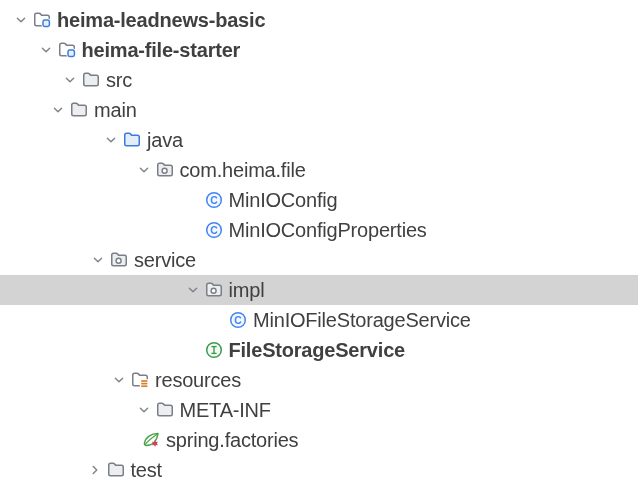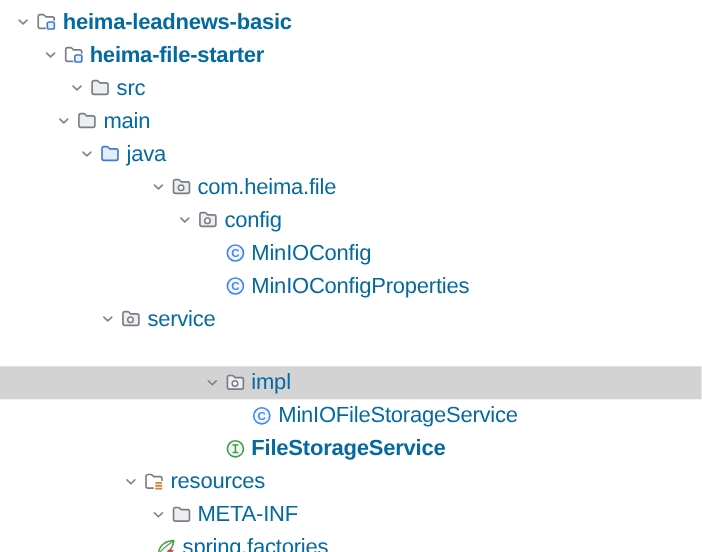--- a/index.html
+++ b/index.html
@@ -28,21 +28,21 @@
     flex:0 0 22px;
   }
   .icon{
     width:20px;height:20px;
     display:inline-flex;align-items:center;justify-content:center;
     flex:0 0 20px;
   }
   .label{
     font-size:20px;
     line-height:30px;
-    color:#0369a1;
+    color:#404040;
     padding-left:5px;
     letter-spacing:-0.2px;
   }
   .row.bold .label{font-weight:700;}
   svg{display:block;}
 </style>
 </head>
 <body>
 
 <div id="stage">
@@ -96,21 +96,21 @@
             <path d="M5.5 7.8 L10 12.2 L14.5 7.8" fill="none" stroke="#7F838C" stroke-width="1.8" stroke-linecap="round" stroke-linejoin="round"></path>
           </svg>
         </span>
     <span class="icon">
           <svg width="20" height="20" viewBox="0 0 20 20" xmlns="http://www.w3.org/2000/svg">
             <path d="M2.75 14V5.1c0-.95.8-1.75 1.75-1.75h2.55c.5 0 .95.2 1.3.55L9.8 5.35h5.7c.95 0 1.75.8 1.75 1.75V14c0 .95-.8 1.75-1.75 1.75h-11C3.55 15.75 2.75 14.95 2.75 14z" fill="#EDEEF0" stroke="#797E87" stroke-width="1.5" stroke-linejoin="round"></path>
           </svg>
         </span>
     <span class="label">main</span>
   </div>
-      <div class="row" style="padding-left: 68px;">
+      <div class="row" style="padding-left: 100px;">
     <span class="chev">
           <svg width="16" height="16" viewBox="0 0 20 20">
             <path d="M5.5 7.8 L10 12.2 L14.5 7.8" fill="none" stroke="#7F838C" stroke-width="1.8" stroke-linecap="round" stroke-linejoin="round"></path>
           </svg>
         </span>
     <span class="icon">
           <svg width="20" height="20" viewBox="0 0 20 20" xmlns="http://www.w3.org/2000/svg">
             <path d="M2.75 14V5.1c0-.95.8-1.75 1.75-1.75h2.55c.5 0 .95.2 1.3.55L9.8 5.35h5.7c.95 0 1.75.8 1.75 1.75V14c0 .95-.8 1.75-1.75 1.75h-11C3.55 15.75 2.75 14.95 2.75 14z" fill="#E4EDFB" stroke="#3E7BD9" stroke-width="1.5" stroke-linejoin="round"></path>
           </svg>
         </span>
@@ -122,34 +122,20 @@
             <path d="M5.5 7.8 L10 12.2 L14.5 7.8" fill="none" stroke="#7F838C" stroke-width="1.8" stroke-linecap="round" stroke-linejoin="round"></path>
           </svg>
         </span>
     <span class="icon">
           <svg width="20" height="20" viewBox="0 0 20 20" xmlns="http://www.w3.org/2000/svg">
             <path d="M2.75 14V5.1c0-.95.8-1.75 1.75-1.75h2.55c.5 0 .95.2 1.3.55L9.8 5.35h5.7c.95 0 1.75.8 1.75 1.75V14c0 .95-.8 1.75-1.75 1.75h-11C3.55 15.75 2.75 14.95 2.75 14z" fill="#EDEEF0" stroke="#797E87" stroke-width="1.5" stroke-linejoin="round"></path>
             <circle cx="9.6" cy="10.7" r="2.5" fill="#FFFFFF" stroke="#797E87" stroke-width="1.4"></circle>
           </svg>
         </span>
     <span class="label">com.heima.file</span>
-  </div>
-      <div class="row" style="padding-left: 157px;">
-    <span class="chev">
-          <svg width="16" height="16" viewBox="0 0 20 20">
-            <path d="M5.5 7.8 L10 12.2 L14.5 7.8" fill="none" stroke="#7F838C" stroke-width="1.8" stroke-linecap="round" stroke-linejoin="round"></path>
-          </svg>
-        </span>
-    <span class="icon">
-          <svg width="20" height="20" viewBox="0 0 20 20" xmlns="http://www.w3.org/2000/svg">
-            <path d="M2.75 14V5.1c0-.95.8-1.75 1.75-1.75h2.55c.5 0 .95.2 1.3.55L9.8 5.35h5.7c.95 0 1.75.8 1.75 1.75V14c0 .95-.8 1.75-1.75 1.75h-11C3.55 15.75 2.75 14.95 2.75 14z" fill="#EDEEF0" stroke="#797E87" stroke-width="1.5" stroke-linejoin="round"></path>
-            <circle cx="9.6" cy="10.7" r="2.5" fill="#FFFFFF" stroke="#797E87" stroke-width="1.4"></circle>
-          </svg>
-        </span>
-    <span class="label">config</span>
   </div>
       <div class="row" style="padding-left: 181.5px;">
     <span class="chev"></span>
     <span class="icon">
           <svg width="20" height="20" viewBox="0 0 20 20" xmlns="http://www.w3.org/2000/svg">
             <circle cx="10" cy="10" r="7.3" fill="#F4F8FF" stroke="#4285F4" stroke-width="1.5"></circle>
             <text x="10" y="13.7" text-anchor="middle" font-family="Liberation Sans, sans-serif" font-size="10.5" font-weight="600" fill="#4285F4">C</text>
           </svg>
         </span>
     <span class="label">MinIOConfig</span>
@@ -171,21 +157,21 @@
           </svg>
         </span>
     <span class="icon">
           <svg width="20" height="20" viewBox="0 0 20 20" xmlns="http://www.w3.org/2000/svg">
             <path d="M2.75 14V5.1c0-.95.8-1.75 1.75-1.75h2.55c.5 0 .95.2 1.3.55L9.8 5.35h5.7c.95 0 1.75.8 1.75 1.75V14c0 .95-.8 1.75-1.75 1.75h-11C3.55 15.75 2.75 14.95 2.75 14z" fill="#EDEEF0" stroke="#797E87" stroke-width="1.5" stroke-linejoin="round"></path>
             <circle cx="9.6" cy="10.7" r="2.5" fill="#FFFFFF" stroke="#797E87" stroke-width="1.4"></circle>
           </svg>
         </span>
     <span class="label">service</span>
   </div>
-      <div class="row selected" style="padding-left: 181.5px; margin-top: 28px;">
+      <div class="row selected" style="padding-left: 181.5px;">
     <span class="chev">
           <svg width="16" height="16" viewBox="0 0 20 20">
             <path d="M5.5 7.8 L10 12.2 L14.5 7.8" fill="none" stroke="#7F838C" stroke-width="1.8" stroke-linecap="round" stroke-linejoin="round"></path>
           </svg>
         </span>
     <span class="icon">
           <svg width="20" height="20" viewBox="0 0 20 20" xmlns="http://www.w3.org/2000/svg">
             <path d="M2.75 14V5.1c0-.95.8-1.75 1.75-1.75h2.55c.5 0 .95.2 1.3.55L9.8 5.35h5.7c.95 0 1.75.8 1.75 1.75V14c0 .95-.8 1.75-1.75 1.75h-11C3.55 15.75 2.75 14.95 2.75 14z" fill="#EDEEF0" stroke="#797E87" stroke-width="1.5" stroke-linejoin="round"></path>
             <circle cx="9.6" cy="10.7" r="2.5" fill="#FFFFFF" stroke="#797E87" stroke-width="1.4"></circle>
           </svg>

